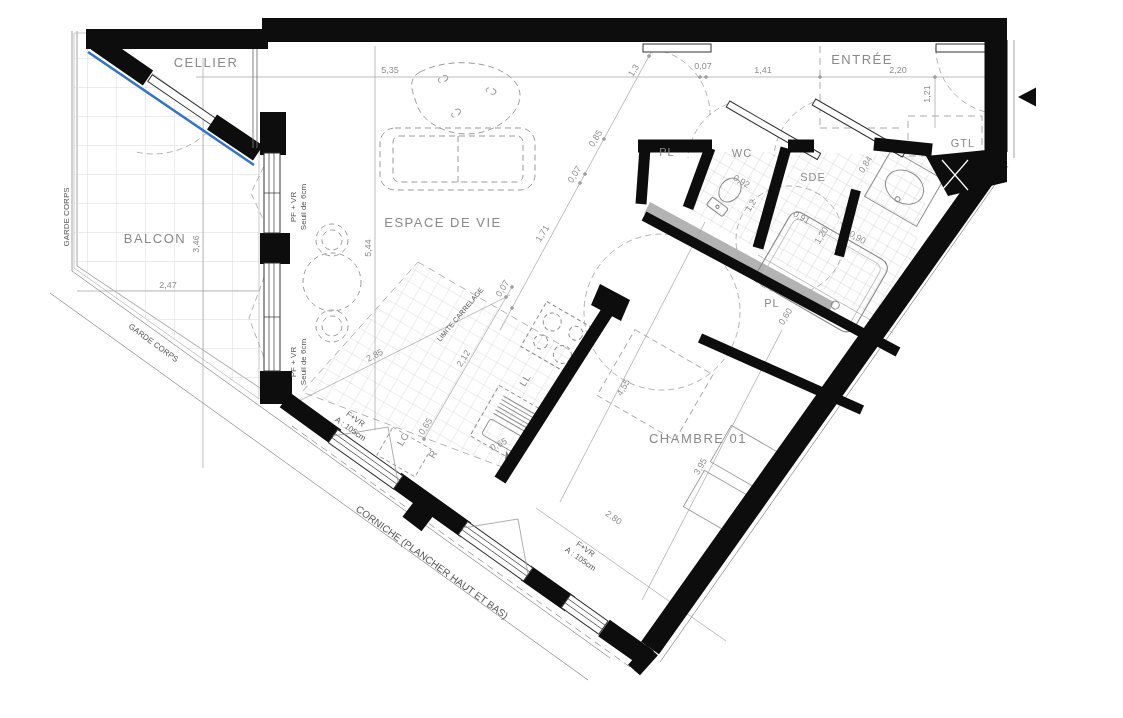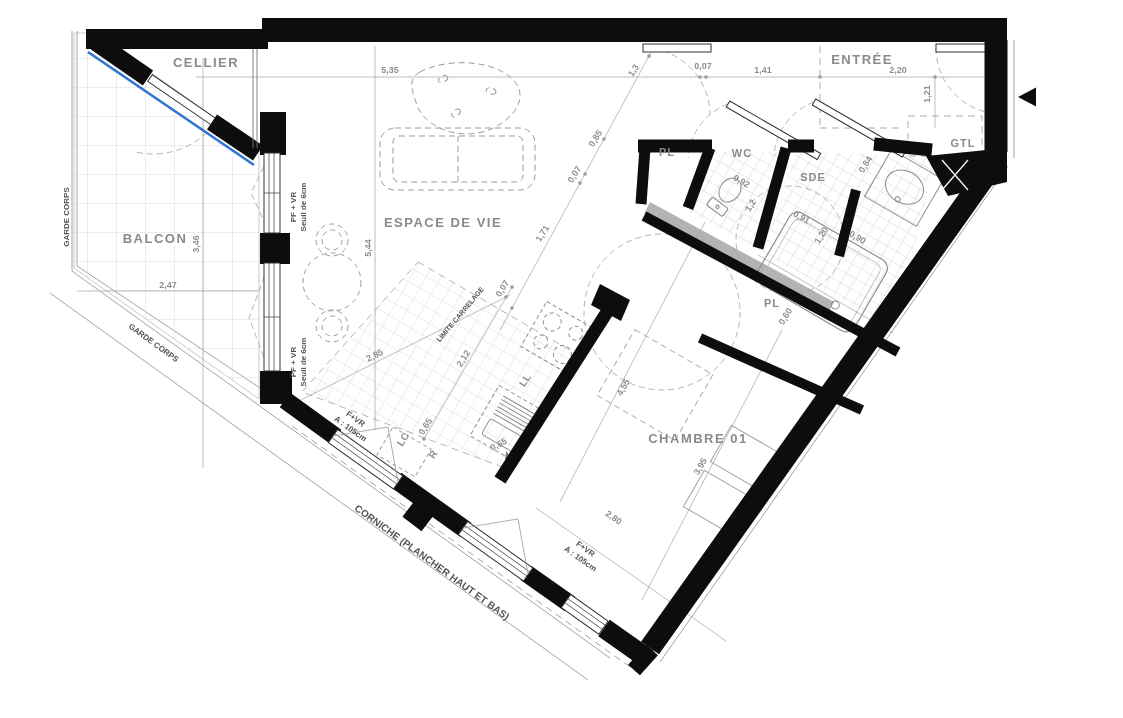--- a/index.html
+++ b/index.html
@@ -1,17 +1,17 @@
 <!DOCTYPE html>
 <html><head>
 <meta charset="utf-8">
 <style>
   html,body{margin:0;padding:0;background:#fff;}
   #stage{position:relative;width:1036px;height:718px;background:#fff;overflow:hidden;
-         font-family:"Liberation Sans",sans-serif;font-weight:bold;}
+         font-family:"Liberation Sans",sans-serif;}
   svg{position:absolute;left:0;top:0;}
   text{font-family:"Liberation Sans",sans-serif;fill:#8a8a8a;}
   .room{font-size:13px;letter-spacing:1.5px;}
   .roomsm{font-size:11px;letter-spacing:1px;}
   .dim{font-size:9px;fill:#8f8f8f;}
   .note{font-size:8px;fill:#555;}
   .app{font-size:10px;fill:#8f8f8f;letter-spacing:.5px;}
 </style>
 </head>
 <body>

